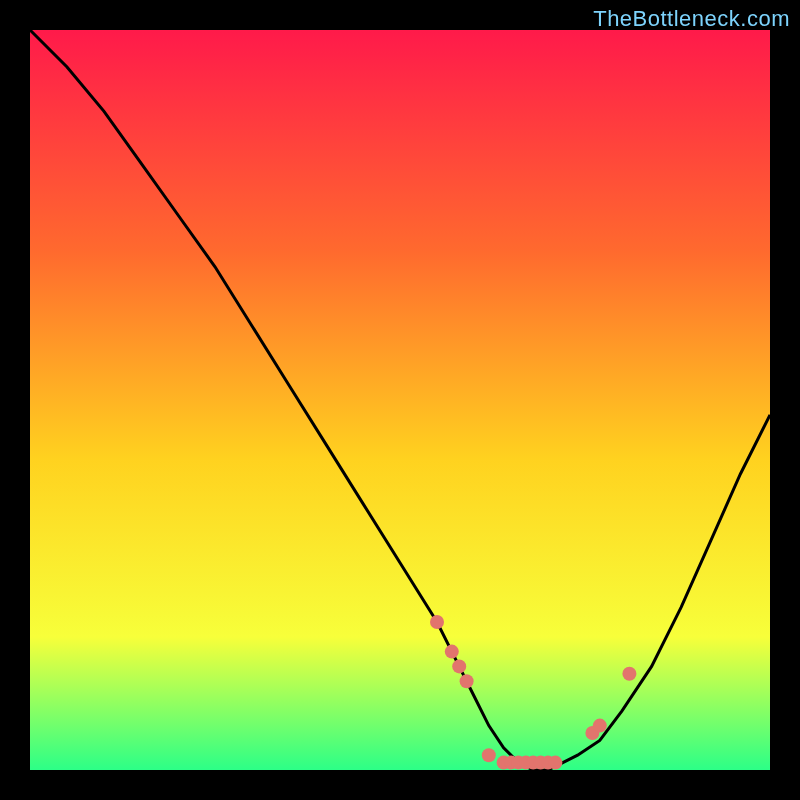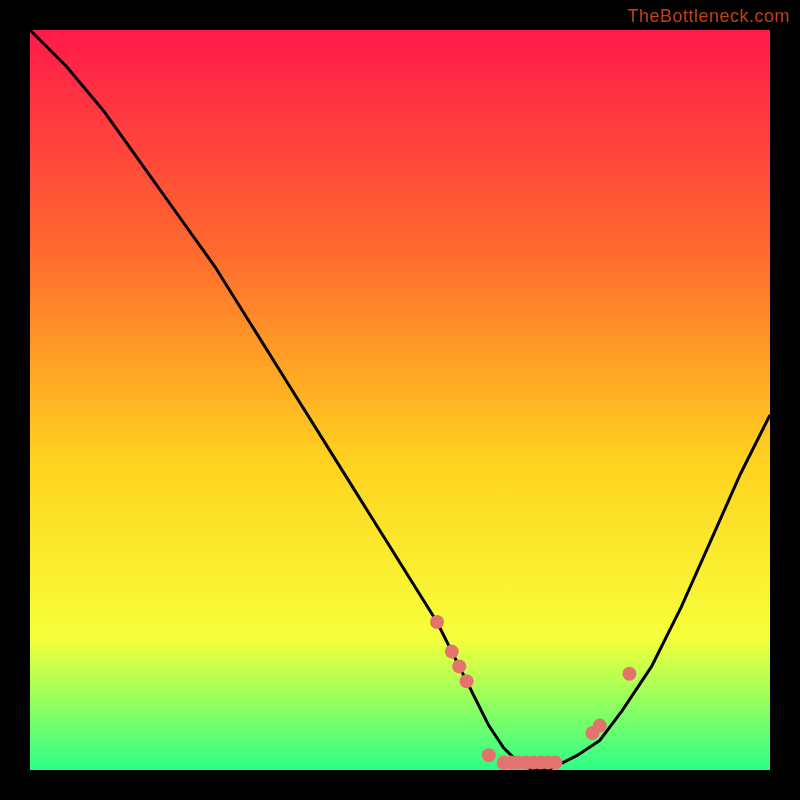--- a/index.html
+++ b/index.html
@@ -14,22 +14,22 @@
   .frame {
     position: relative;
     width: 800px;
     height: 800px;
     background: #000;
   }
   .watermark {
     position: absolute;
     top: 6px;
     right: 10px;
-    color: #c2410c;
-    font-size: 18px;
+    color: #7dd3fc;
+    font-size: 22px;
     font-weight: 500;
     letter-spacing: 0.5px;
     z-index: 10;
   }
   .plot-area {
     position: absolute;
     left: 30px;
     top: 30px;
     width: 740px;
     height: 740px;

